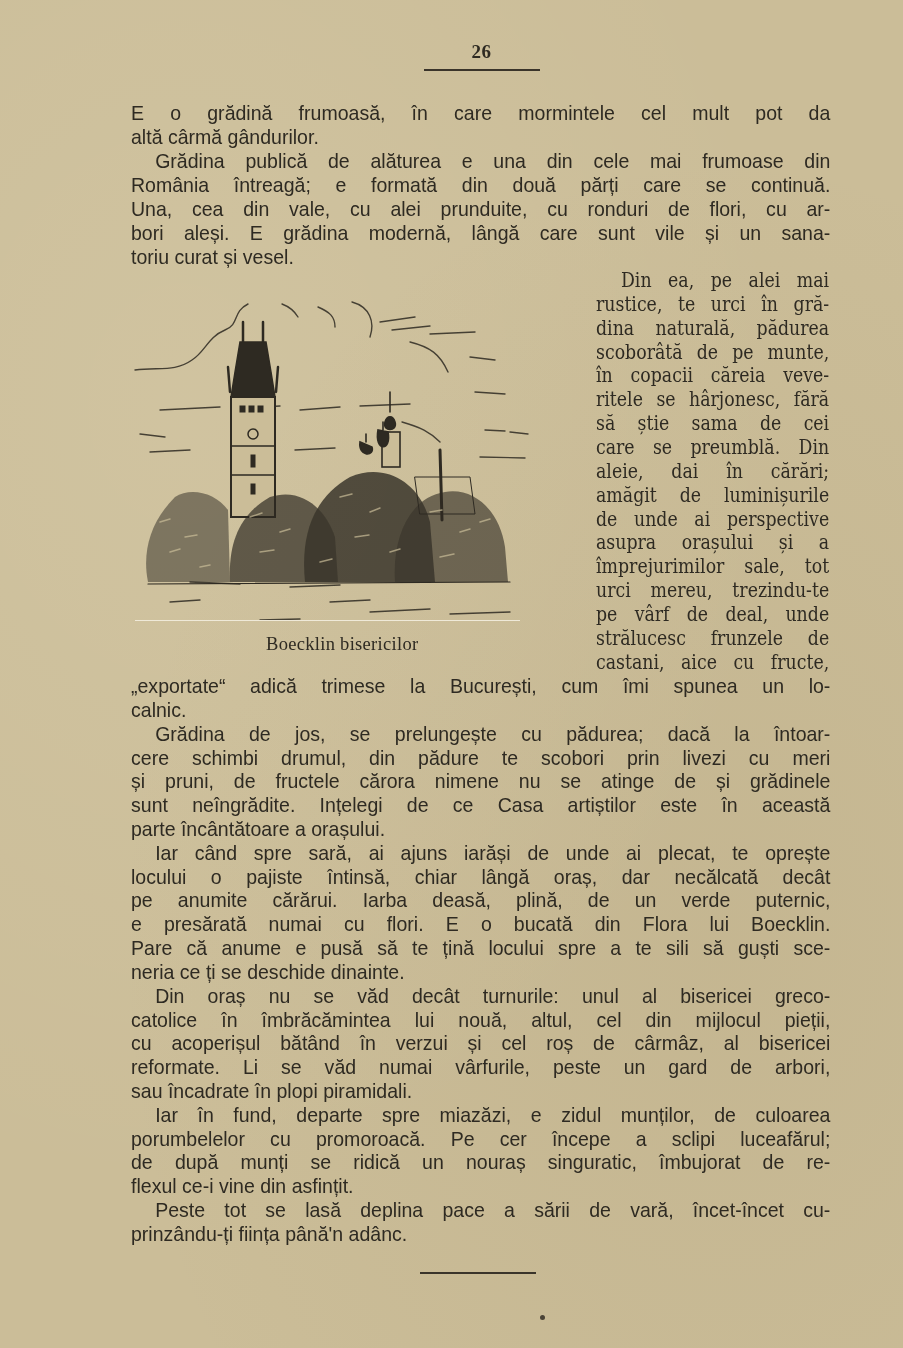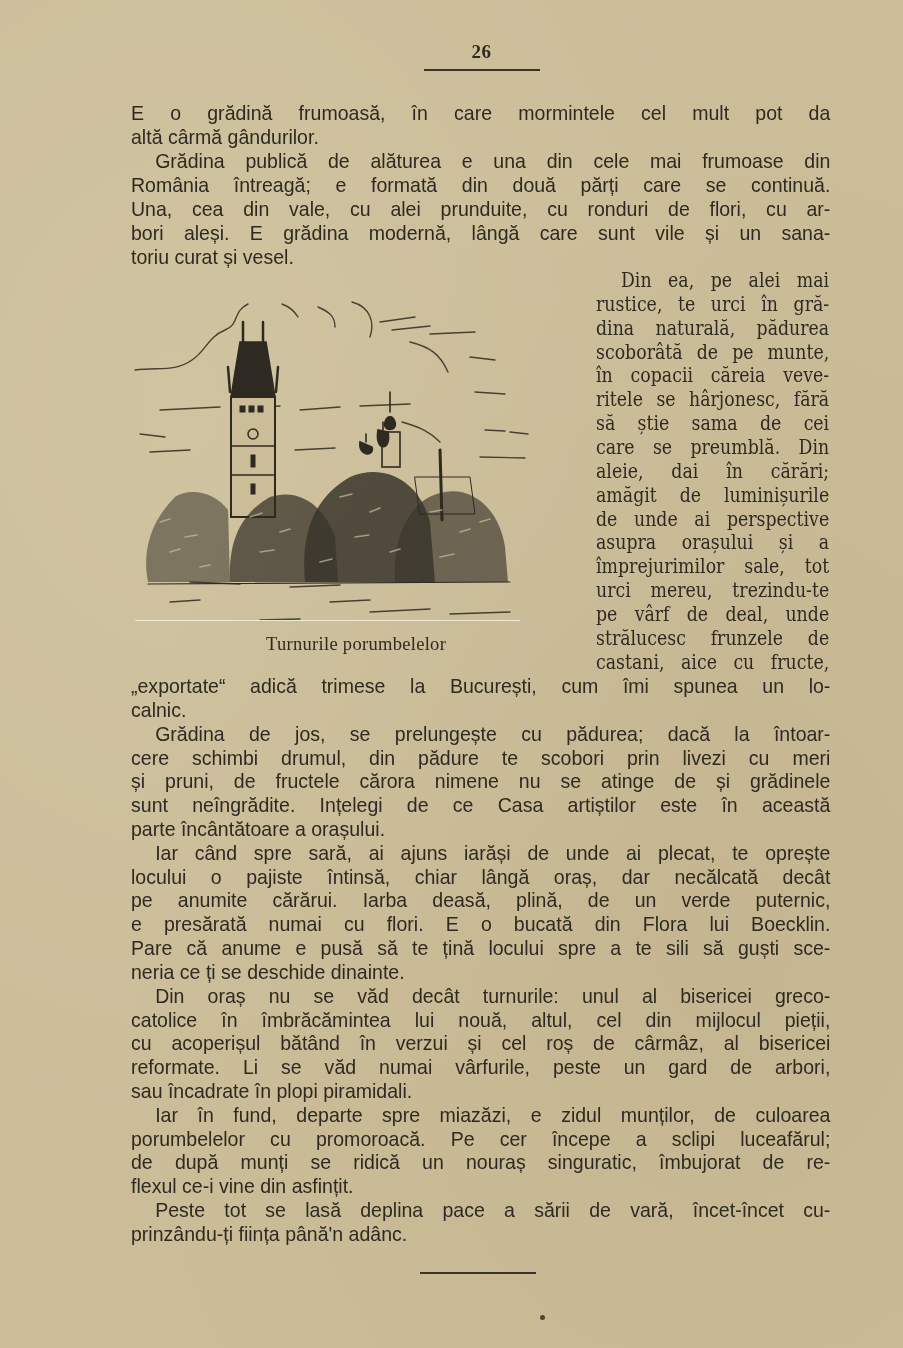--- a/index.html
+++ b/index.html
@@ -137,21 +137,21 @@
         <path d="M265 300 C 262 255, 280 215, 315 210 C 345 205, 370 230, 375 265 L 378 300 Z" opacity="0.65"></path>
       </g>
       <g stroke="#cbbd98" stroke-width="1.5" opacity="0.7">
         <path d="M30 240 l10 -3 M 55 255 l12 -2 M 40 270 l10 -3 M 120 235 l12 -4 M 150 250 l10 -3 M 130 270 l14 -2 M 210 215 l12 -3 M 240 230 l10 -4 M 225 255 l14 -2 M 260 270 l10 -3 M 300 230 l12 -2 M 330 250 l10 -3 M 310 275 l14 -3 M 350 240 l10 -3 M 70 285 l10 -2 M 190 280 l12 -3"></path>
       </g>
       <path d="M18 302 L 380 300" stroke-width="1.2"></path>
     </g>
   </svg>
 </div>
 <div class="fig-rule"></div>
-<div class="caption">Turnurile porumbelelor</div>
+<div class="caption">Boecklin bisericilor</div>
 
 <div>
   <div class="line" style="top:674px">„exportate“ adică trimese la București, cum îmi spunea un lo-</div>
   <div class="line last" style="top:698px">calnic.</div>
   <div class="line indent" style="top:722px">Grădina de jos, se prelungește cu pădurea; dacă la întoar-</div>
   <div class="line" style="top:746px">cere schimbi drumul, din pădure te scobori prin livezi cu meri</div>
   <div class="line" style="top:769px">și pruni, de fructele cărora nimene nu se atinge de și grădinele</div>
   <div class="line" style="top:793px">sunt neîngrădite. Ințelegi de ce Casa artiștilor este în această</div>
   <div class="line last" style="top:817px">parte încântătoare a orașului.</div>
   <div class="line indent" style="top:841px">Iar când spre sară, ai ajuns iarăși de unde ai plecat, te oprește</div>

